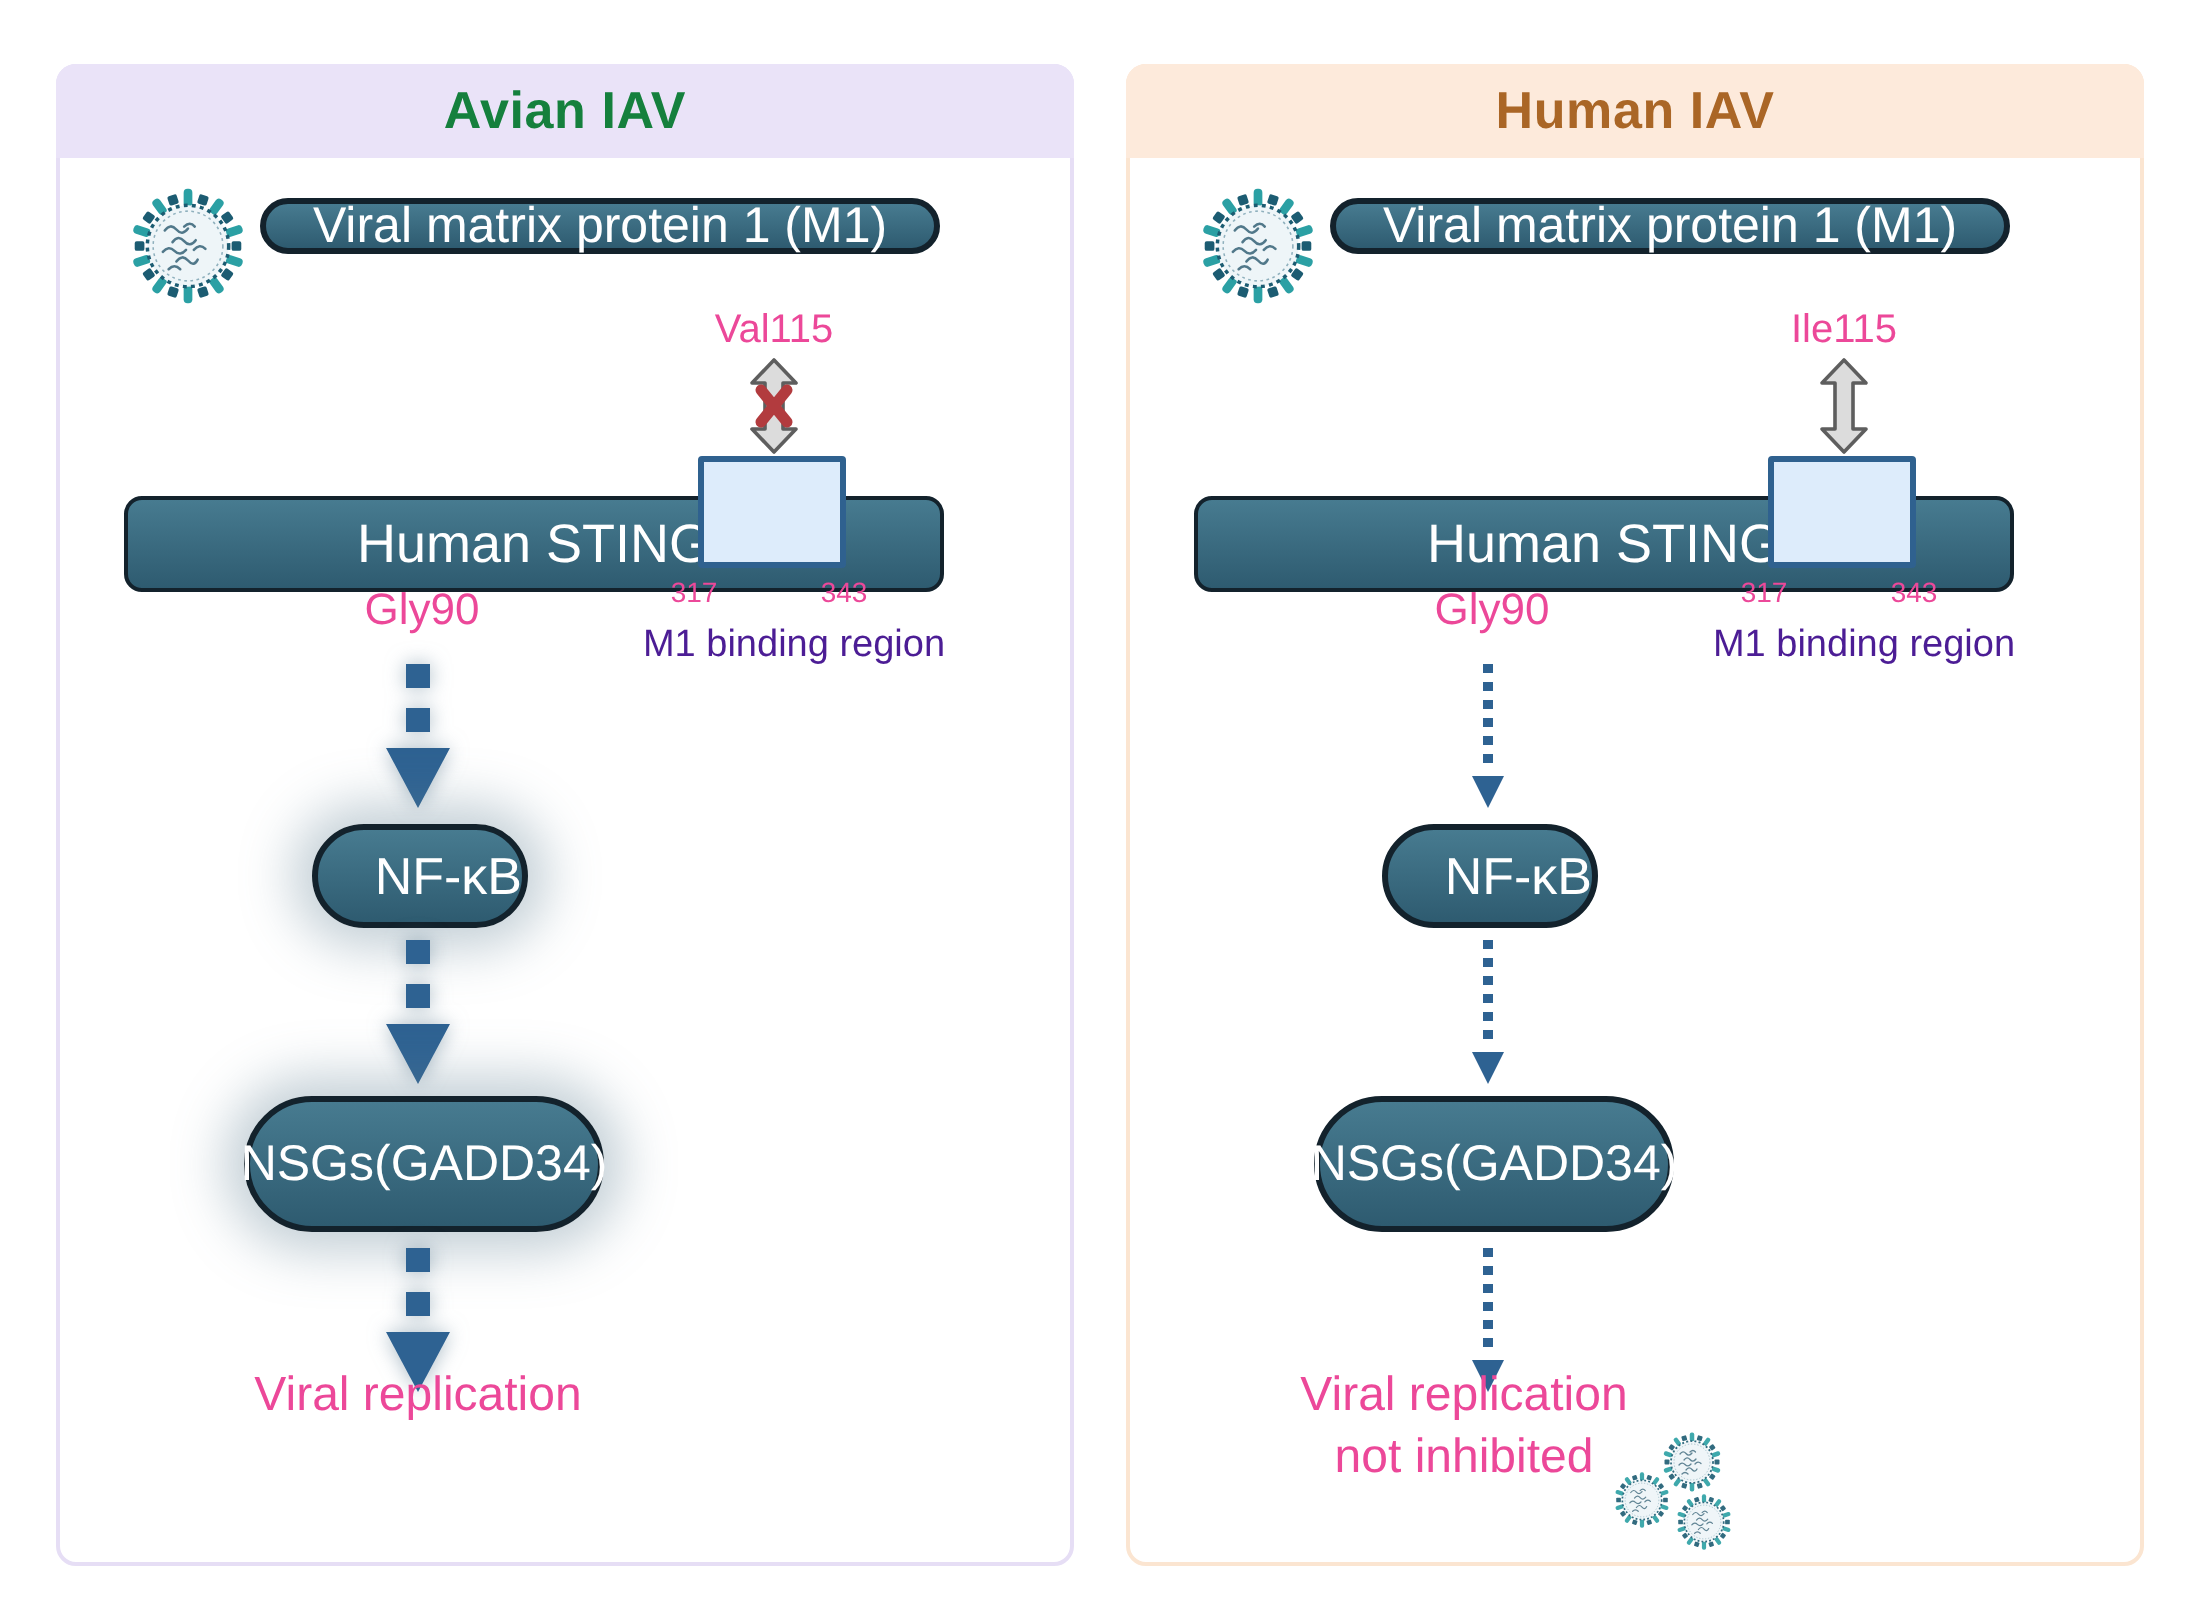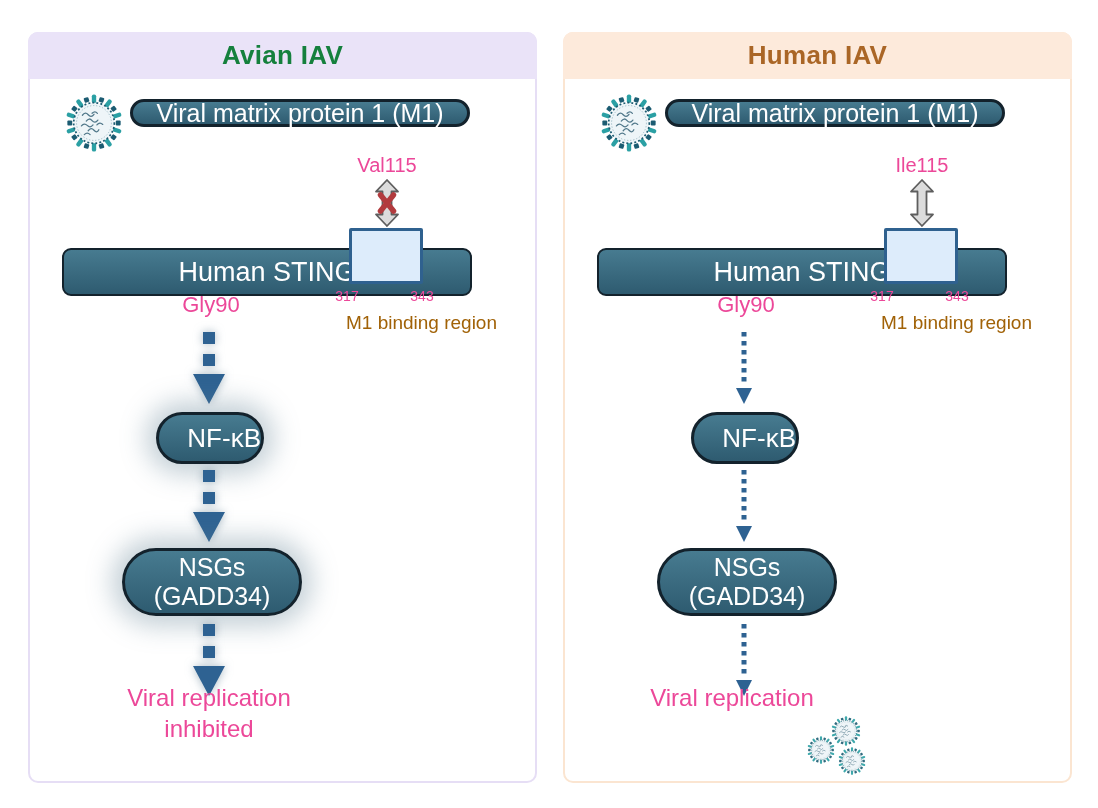--- a/index.html
+++ b/index.html
@@ -23,32 +23,32 @@
   .pill {
     position:absolute; box-sizing:border-box; color:#ffffff;
     background:linear-gradient(180deg,#477b90,#2e5b70);
     border:3px solid #13222c;
     display:flex; align-items:center; justify-content:center; text-align:center;
   }
   .m1-pill   { left:100px; top:65px;  width:340px; height:28px; border-radius:23px; font-size:25px; }
   .sting-bar { left:32px;  top:198px; width:410px; height:48px; border-radius:9px;  font-size:27px; border-width:2.5px;margin-top:16px; }
   .nfkb-pill { left:126px; top:378px; width:108px; height:52px; border-radius:26px; font-size:26px;justify-content:flex-end; }
   .nsgs-pill { left:92px;  top:514px; width:180px; height:68px; border-radius:34px; font-size:25px;
-               line-height:29px; flex-direction:column; }
+               line-height:29px; flex-direction:row; }
   .glow { box-shadow:0 0 26px 10px rgba(96,128,148,.38); }
 
   .region-box {
     position:absolute; left:319px; top:194px; width:74px; height:56px;
     background:#ddecfb; border:3px solid #2f618f; border-radius:2px; box-sizing:border-box;
   }
   .label { position:absolute; color:#ec4899; text-align:center; }
   .residue-label { left:307px; top:120px; width:100px; font-size:20px; }
   .num-start     { left:287px; top:254px; width:60px;  font-size:14px; }
   .num-end       { left:362px; top:254px; width:60px;  font-size:14px; }
-  .region-label  { left:267px; top:278px; width:200px; font-size:19px; color:#a16207;text-align:right; }
+  .region-label  { left:267px; top:278px; width:200px; font-size:19px; color:#4c1d95; }
   .gly-label     { left:131px; top:258px; width:100px; font-size:22px; }
   .outcome       { top:648px; width:300px; font-size:24px; line-height:31px; font-weight:normal; }
   .avian .outcome { left:29px; }
   .human .outcome { left:17px; }
 
   .dbl-arrow { left:343px; top:144px; }
   .arrow-a { top:296px; } .arrow-b { top:434px; } .arrow-c { top:588px; }
   .thick  { left:161px; }
   .dotted { left:169px; }
   .arrow-glow { filter:drop-shadow(0 0 5px rgba(96,128,148,.55)); }
@@ -147,21 +147,20 @@
       <span>(GADD34)</span>
     </div>
 
     <svg class="abs thick arrow-c arrow-glow" width="36" height="76" viewBox="0 0 36 76">
       <line x1="18" y1="2" x2="18" y2="40" stroke="#2e6292" stroke-width="12" stroke-dasharray="12 10"></line>
       <polygon points="2,44 34,44 18,74" fill="#2e6292"></polygon>
     </svg>
 
     <div class="label outcome">
       <div>Viral replication</div>
-      <div>inhibited</div>
     </div>
   </div>
 
   <div class="panel human">
     <div class="panel-header">
       <span>Human IAV</span>
     </div>
 
     <svg class="abs" style="left:33px; top:58px" width="62" height="62">
       <use href="#virion"></use>
@@ -206,20 +205,21 @@
       <span>(GADD34)</span>
     </div>
 
     <svg class="abs dotted arrow-c" width="20" height="76" viewBox="0 0 20 76">
       <line x1="10" y1="2" x2="10" y2="56" stroke="#2e6292" stroke-width="5" stroke-dasharray="4.5 4.5"></line>
       <polygon points="2,58 18,58 10,74" fill="#2e6292"></polygon>
     </svg>
 
     <div class="label outcome">
       <div>Viral replication</div>
+      <div>not inhibited</div>
     </div>
 
     <svg class="abs" style="left:265px; top:681px; opacity:.9" width="32" height="32">
         <use href="#virion"></use>
       </svg>
     <svg class="abs" style="left:241px; top:701px; opacity:.9" width="30" height="30">
         <use href="#virion"></use>
       </svg>
     <svg class="abs" style="left:272px; top:712px; opacity:.9" width="30" height="30">
         <use href="#virion"></use>

